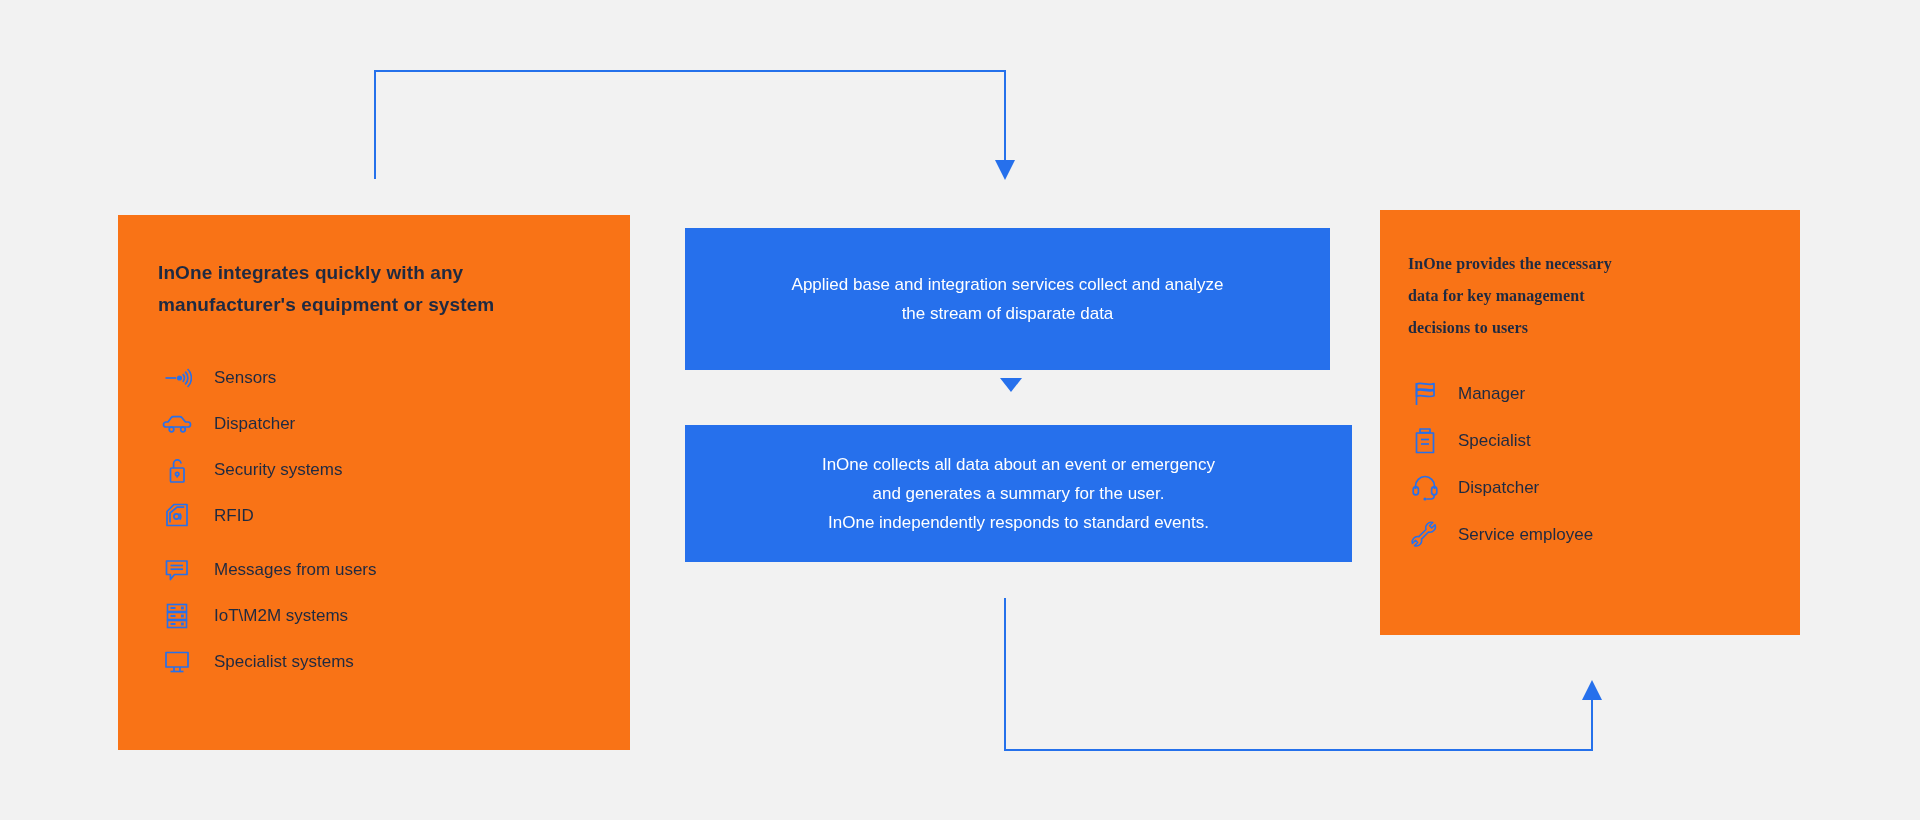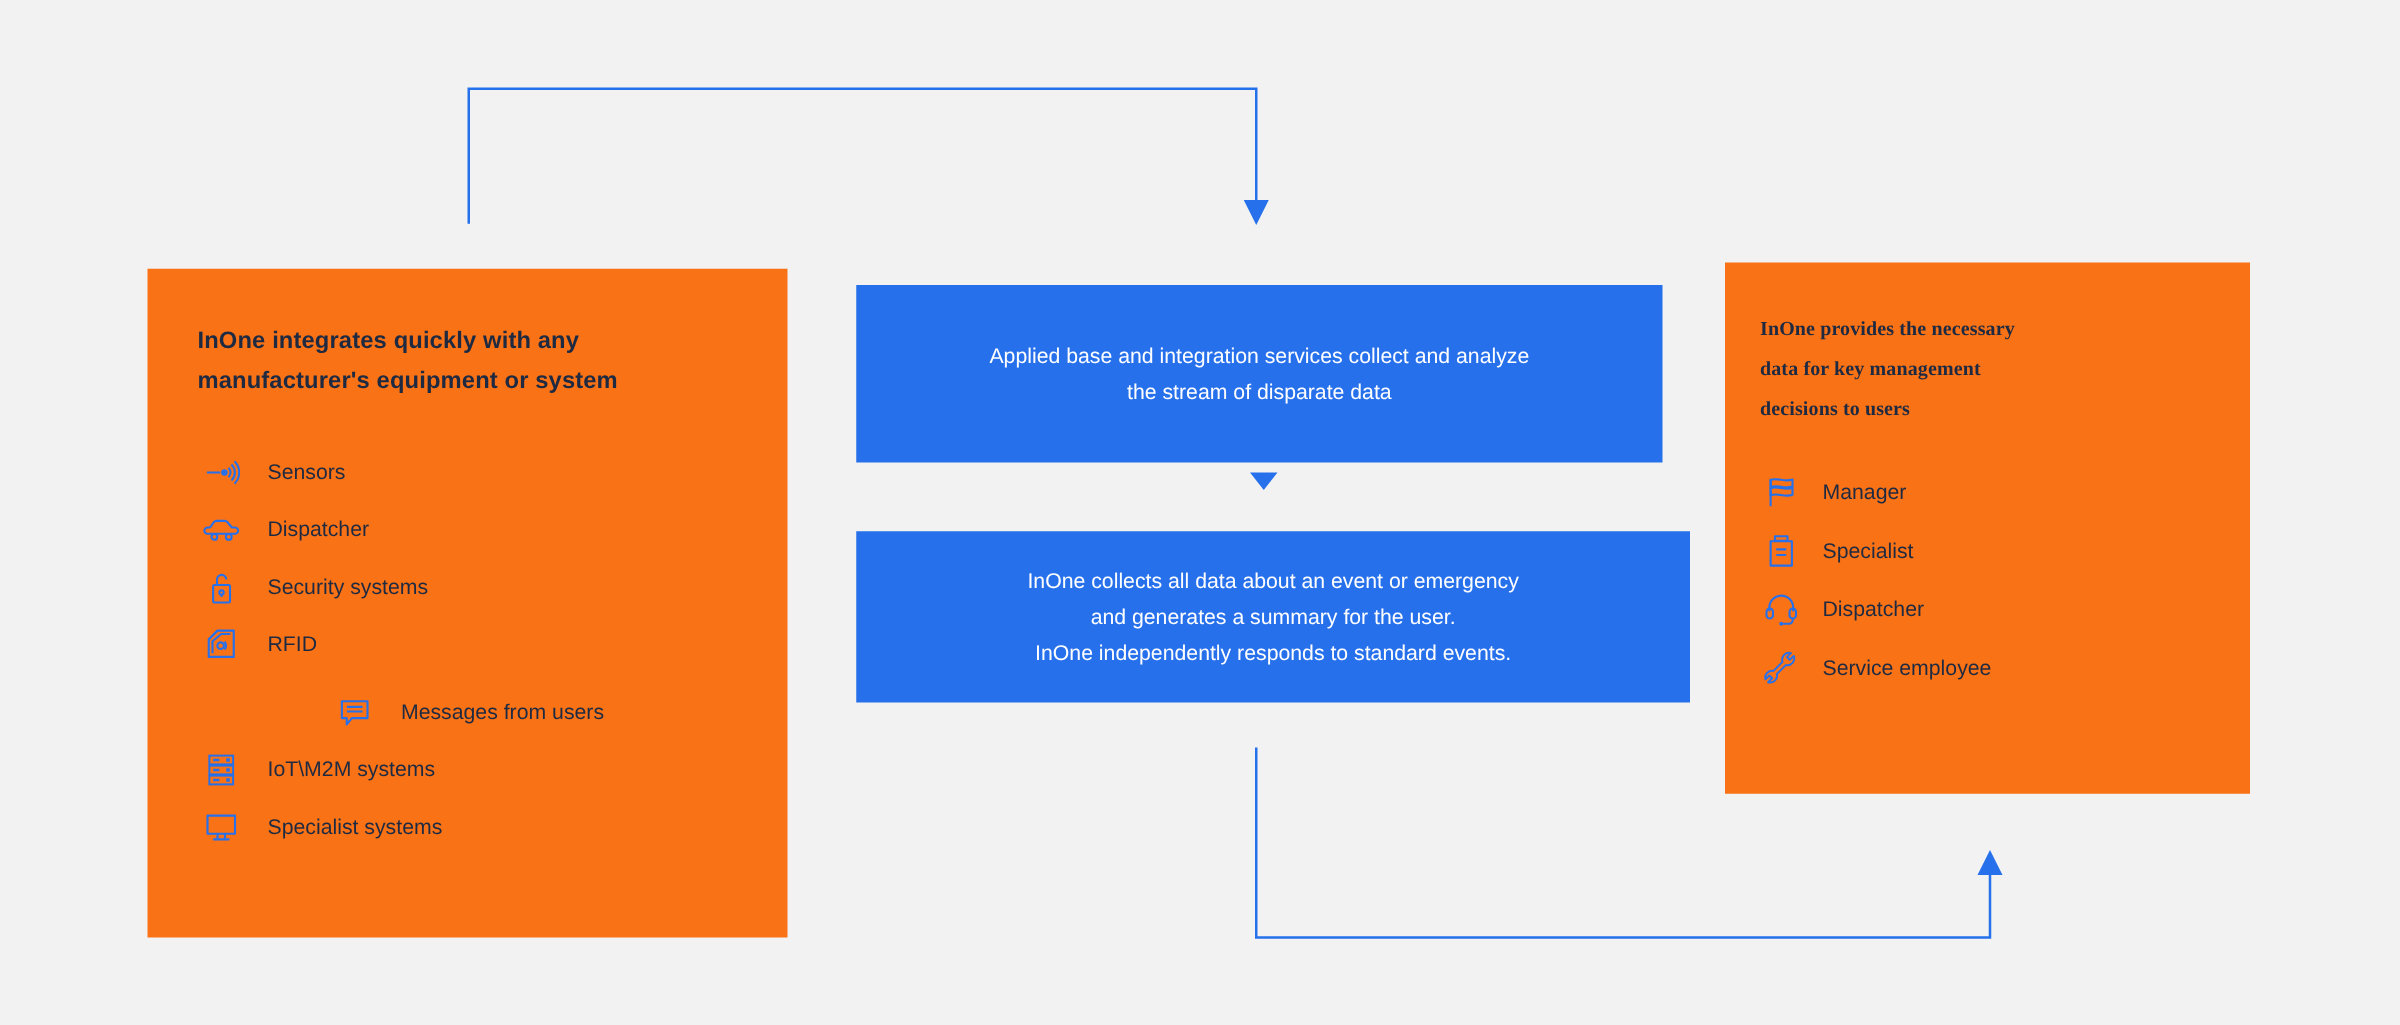--- a/index.html
+++ b/index.html
@@ -72,21 +72,20 @@
   .item-list-right {
     margin-top: 26px;
   }
   .item-row {
     display: flex;
     align-items: center;
     height: 46px;
   }
   .item-row.gap-before {
     margin-top: 8px;
-    justify-content: center;
   }
   .item-icon {
     width: 38px;
     height: 38px;
     flex: 0 0 38px;
     display: flex;
     align-items: center;
     justify-content: center;
     margin-right: 18px;
   }

